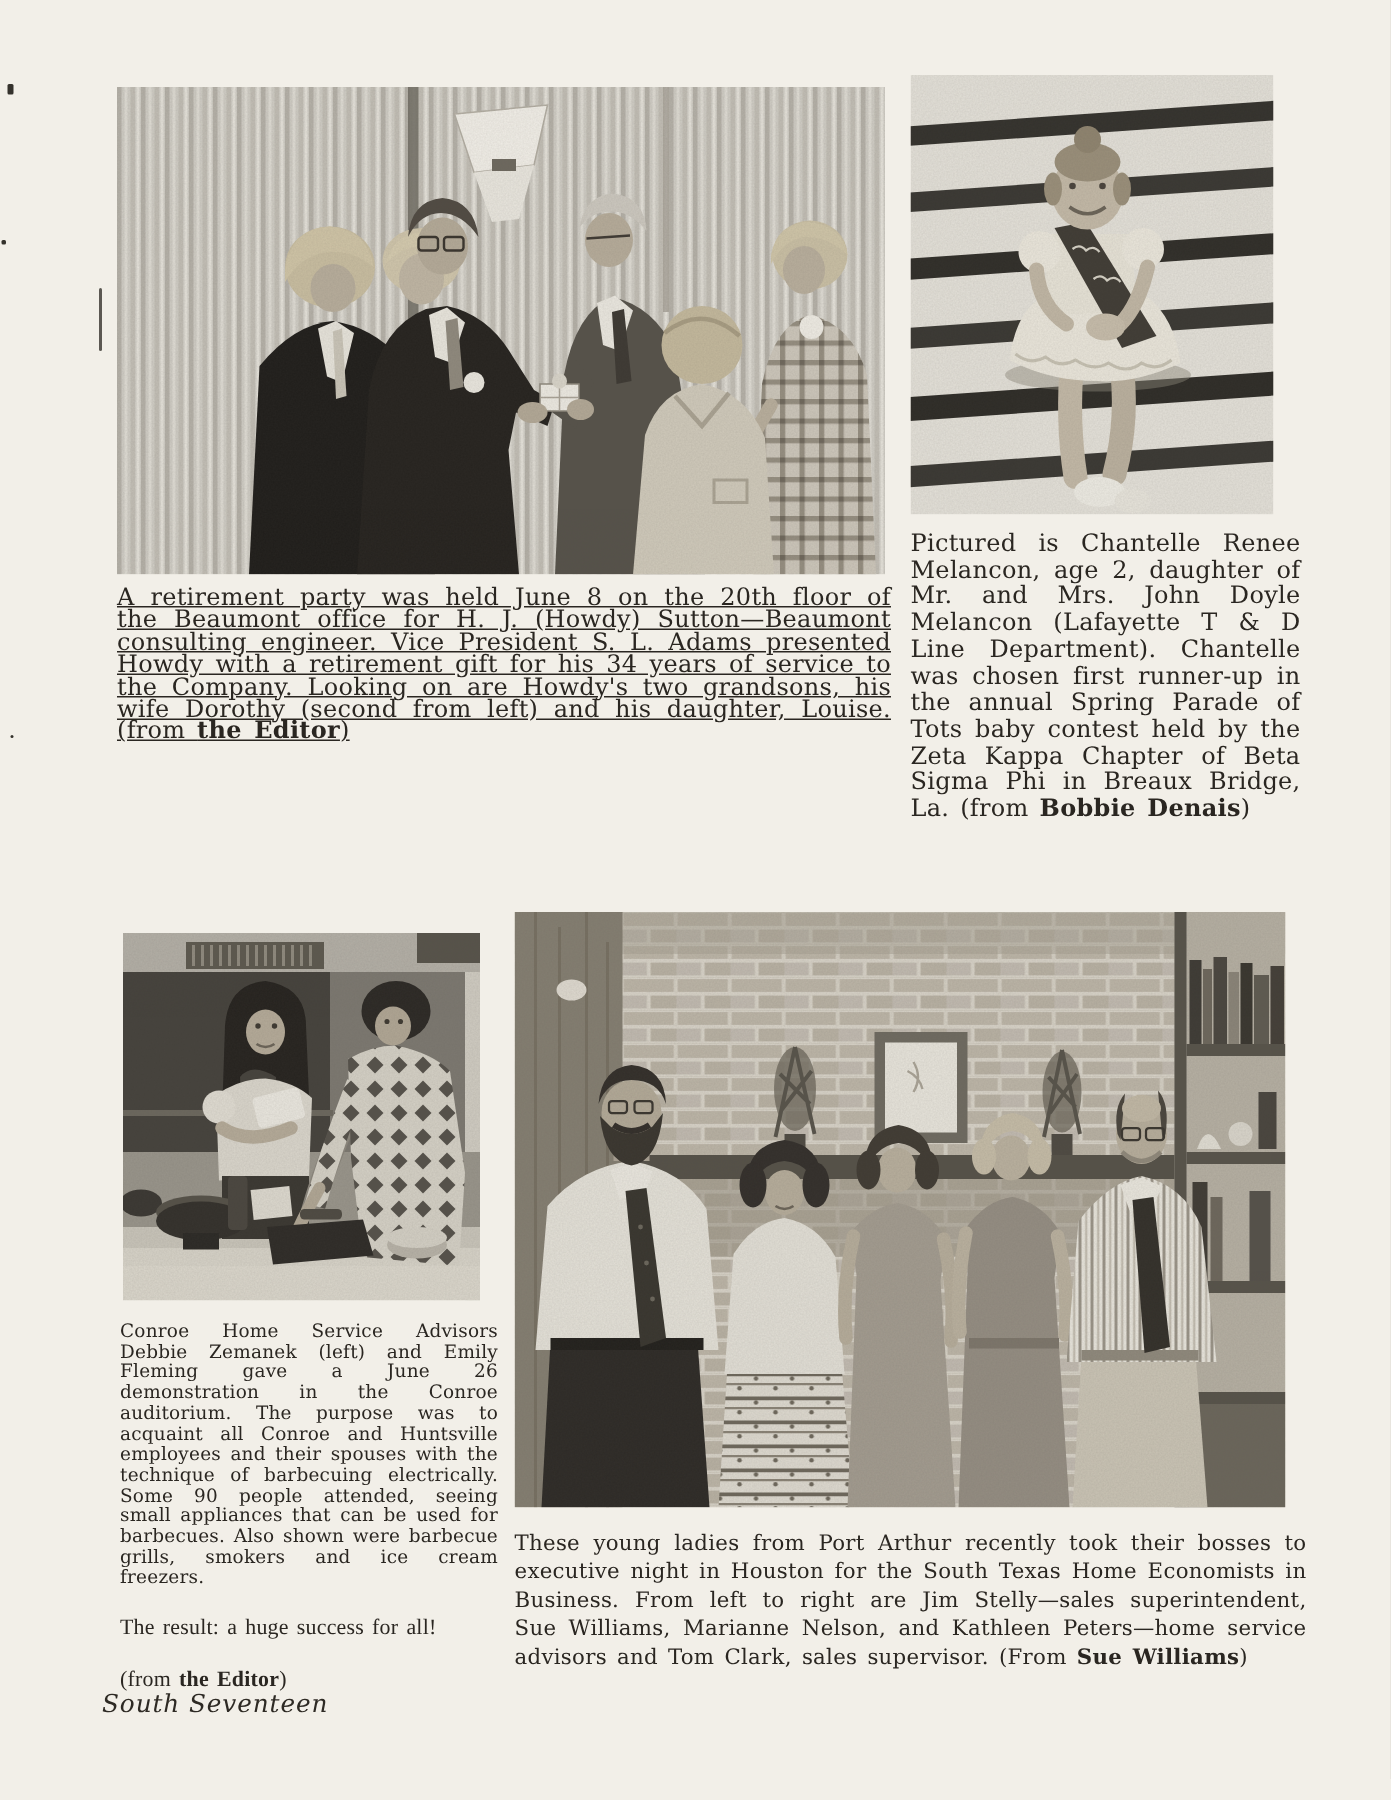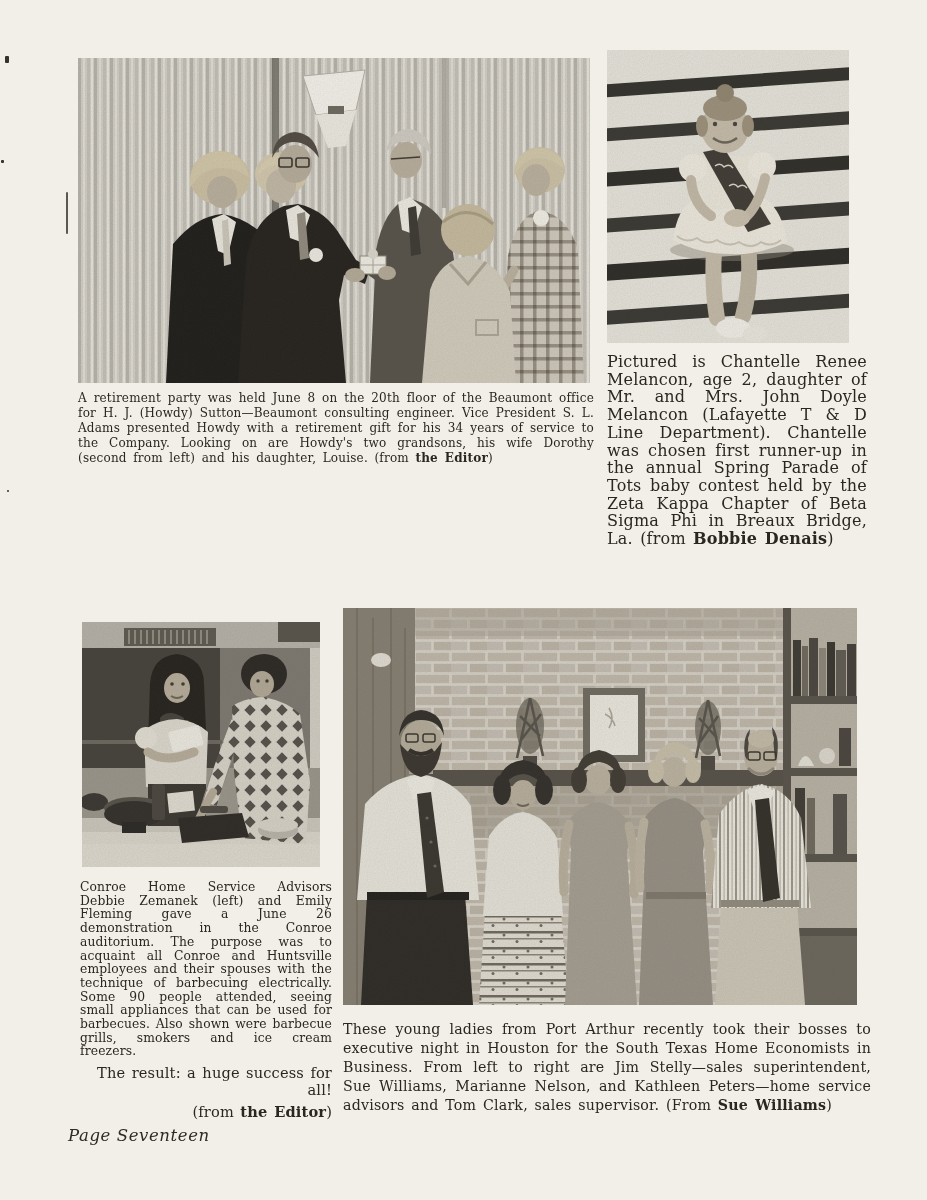--- a/index.html
+++ b/index.html
@@ -3,25 +3,25 @@
 <meta charset="utf-8">
 <style>
   html,body{margin:0;padding:0;}
   body{background:#d8d5ce;font-family:"DejaVu Serif","Liberation Serif",serif;}
   .page{position:relative;width:927px;height:1200px;background:#f2efe8;overflow:hidden;color:#2b2722;}
   figure{margin:0;padding:0;position:absolute;overflow:hidden;}
   figure svg{display:block;width:100%;height:100%;}
   .caption{position:absolute;margin:0;text-align:justify;color:#2a2621;
            font-family:"DejaVu Serif","Liberation Serif",serif;}
   .caption b{font-weight:700;}
-  .cap-wide{font-size:12px;line-height:14.9px;letter-spacing:.2px;word-spacing:2.5px;}
+  .cap-wide{font-size:16px;line-height:14.9px;letter-spacing:.2px;word-spacing:2.5px;text-decoration:underline;}
   .cap-narrow{font-size:16px;line-height:17.7px;letter-spacing:.2px;word-spacing:2px;}
   .cap-small{font-size:12.3px;line-height:13.7px;letter-spacing:.15px;word-spacing:1.6px;}
   .cap-big{font-size:14.2px;line-height:19px;letter-spacing:.2px;word-spacing:2px;}
-  .result-line{display:block;font-size:14.6px;line-height:17px;margin-top:5px;text-align:right;}
+  .result-line{display:block;font-size:14.6px;line-height:17px;margin-top:18px;text-align:left;font-family:Liberation Serif, serif;}
   .credit-line{display:inline;}
   .footer{position:absolute;left:68px;top:1126px;font-style:italic;font-size:16.5px;
           color:#2e2a24;letter-spacing:.6px;font-family:"DejaVu Serif","Liberation Serif",serif;}
   .speck{position:absolute;background:#35322c;border-radius:1px;}
 </style>
 </head>
 <body>
 
 <div class="page">
 
@@ -389,15 +389,15 @@
         <rect x="405" y="144" width="12" height="8" rx="2" fill="none" stroke="#3a362f" stroke-width="1.5"></rect>
         <rect x="421" y="144" width="12" height="8" rx="2" fill="none" stroke="#3a362f" stroke-width="1.5"></rect>
         <path d="M405 160 Q418 172 431 160" stroke="#8f887a" stroke-width="3" fill="none"></path>
       </g>
       <rect width="514" height="397" filter="url(#p4grain)" opacity=".16"></rect>
     </svg>
   </figure>
 
   <p class="caption cap-big" style="left:343px;top:1020px;width:528px;"><span>These young ladies from Port Arthur recently took their bosses to executive night in Houston for the South Texas Home Economists in Business. From left to right are Jim Stelly—sales superintendent, Sue Williams, Marianne Nelson, and Kathleen Peters—home service advisors and Tom Clark, sales supervisor. </span><span>(From </span><b>Sue Williams</b><span>)</span></p>
 
-  <div class="footer">Page Seventeen</div>
+  <div class="footer">South Seventeen</div>
 
 </div>
 
 </body></html>

